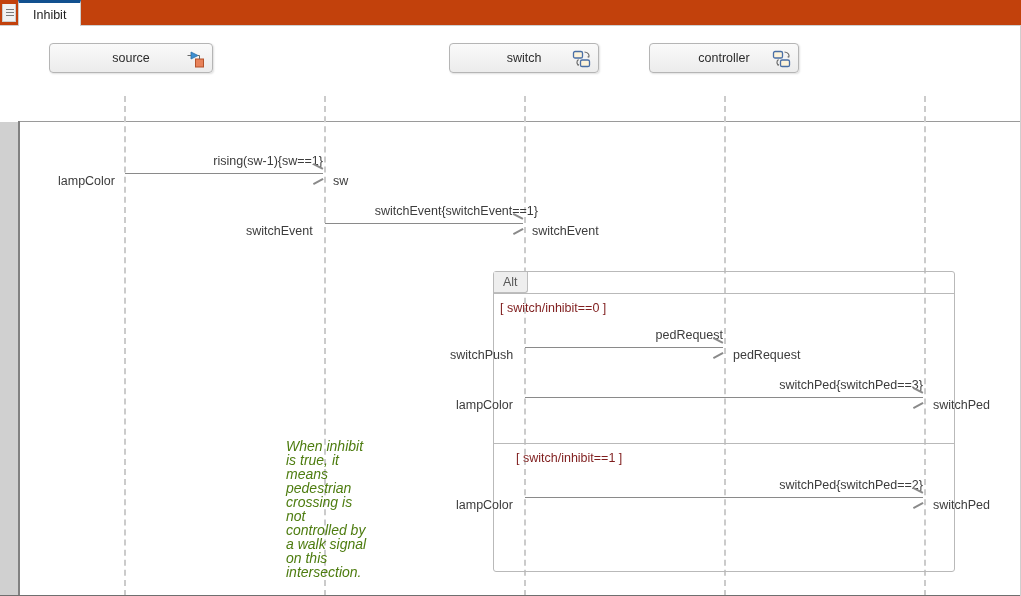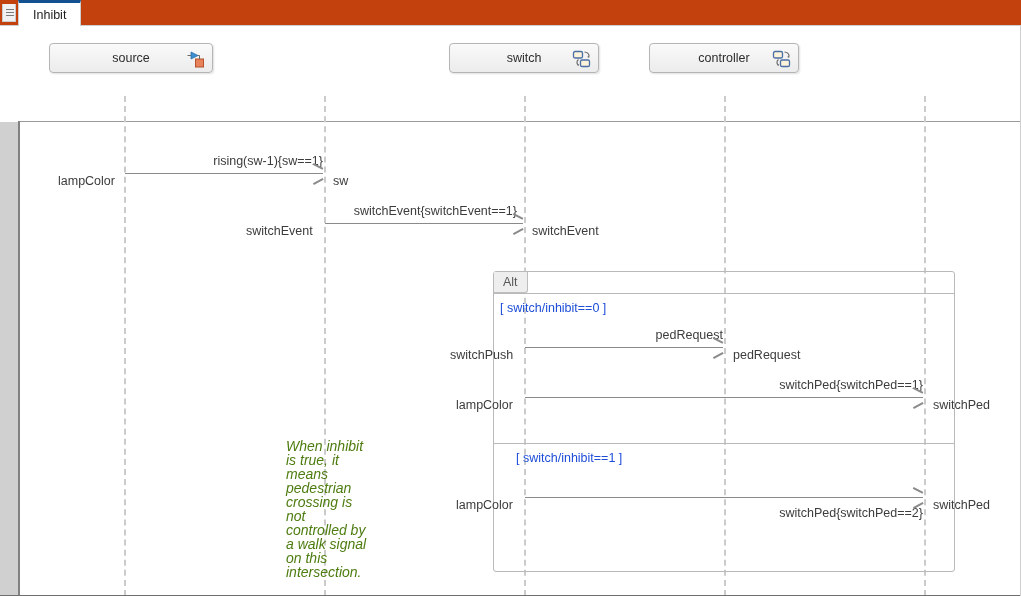--- a/index.html
+++ b/index.html
@@ -211,21 +211,21 @@
     box-sizing: border-box;
   }
   .fragment-sep {
     position: absolute;
     height: 0;
     border-top: 1px solid #b9b9b9;
   }
   .guard {
     position: absolute;
     font-size: 12.5px;
-    color: #1d4ed8;
+    color: #7f1d1d;
     white-space: nowrap;
   }
 
   
   .note {
     position: absolute;
     font-style: italic;
     font-size: 14px;
     line-height: 14px;
     color: #4d7c0f;
@@ -304,48 +304,48 @@
     </div>
 
 
     <div class="port-label" style="left:58px; top:148px;">lampColor</div>
     <div class="msg-label" style="left:125px; top:128px; width:198px;">rising(sw-1){sw==1}</div>
     <div class="msg-line" style="left:125px; top:147px; width:198px;"></div>
     <div class="msg-arrow" style="left:323px; top:147px;"></div>
     <div class="port-label" style="left:333px; top:148px;">sw</div>
 
     <div class="port-label" style="left:246px; top:198px;">switchEvent</div>
-    <div class="msg-label" style="left:319px; top:178px; width:198px;">switchEvent{switchEvent==1}</div>
+    <div class="msg-label" style="left:340px; top:178px; width:198px;">switchEvent{switchEvent==1}</div>
     <div class="msg-line" style="left:325px; top:197px; width:198px;"></div>
     <div class="msg-arrow" style="left:523px; top:197px;"></div>
     <div class="port-label" style="left:532px; top:198px;">switchEvent</div>
 
     <div class="fragment" style="left:493px; top:245px; width:462px; height:301px;">
       <div class="fragment-title">Alt</div>
       <div class="fragment-sep" style="left:0px; top:21px; width:460px;"></div>
       <div class="fragment-sep" style="left:0px; top:171px; width:460px;"></div>
     </div>
 
     <div class="guard" style="left:500px; top:275px;">[ switch/inhibit==0 ]</div>
     <div class="guard" style="left:516px; top:425px;">[ switch/inhibit==1 ]</div>
 
     <div class="port-label" style="left:450px; top:322px;">switchPush</div>
     <div class="msg-label" style="left:525px; top:302px; width:198px;">pedRequest</div>
     <div class="msg-line" style="left:525px; top:321px; width:198px;"></div>
     <div class="msg-arrow" style="left:723px; top:321px;"></div>
     <div class="port-label" style="left:733px; top:322px;">pedRequest</div>
 
     <div class="port-label" style="left:456px; top:372px;">lampColor</div>
-    <div class="msg-label" style="left:525px; top:352px; width:398px;">switchPed{switchPed==1}</div>
+    <div class="msg-label" style="left:525px; top:352px; width:398px;">switchPed{switchPed==3}</div>
     <div class="msg-line" style="left:525px; top:371px; width:398px;"></div>
     <div class="msg-arrow" style="left:923px; top:371px;"></div>
     <div class="port-label" style="left:933px; top:372px;">switchPed</div>
 
     <div class="port-label" style="left:456px; top:472px;">lampColor</div>
-    <div class="msg-label" style="left:525px; top:452px; width:398px;margin-top:28px;">switchPed{switchPed==2}</div>
+    <div class="msg-label" style="left:525px; top:452px; width:398px;">switchPed{switchPed==2}</div>
     <div class="msg-line" style="left:525px; top:471px; width:398px;"></div>
     <div class="msg-arrow" style="left:923px; top:471px;"></div>
     <div class="port-label" style="left:933px; top:472px;">switchPed</div>
 
     <div class="note" style="left:286px; top:413px;">When inhibit
 is true, it
 means
 pedestrian
 crossing is not
 controlled by

